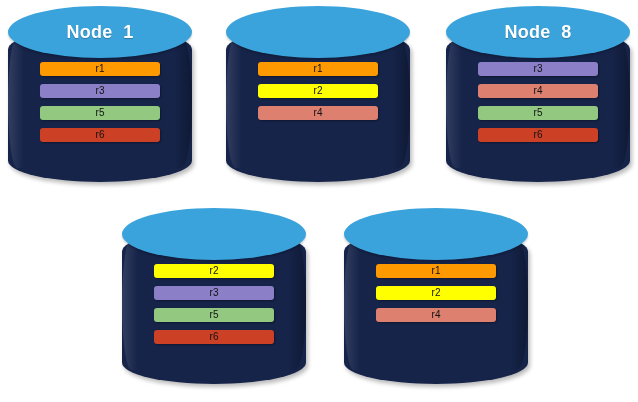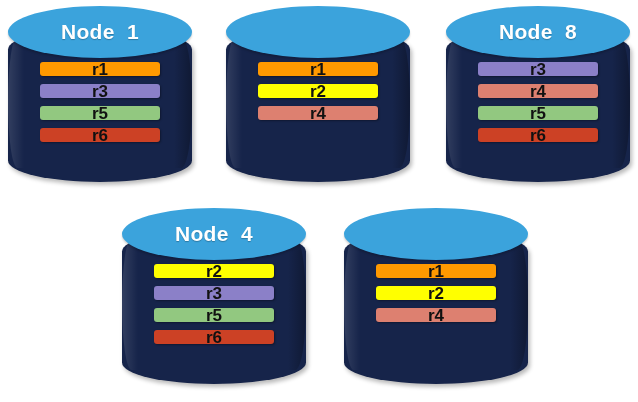--- a/index.html
+++ b/index.html
@@ -75,21 +75,21 @@
   .node-title {
     position: absolute;
     left: 0;
     top: 0;
     width: 184px;
     height: 52px;
     display: flex;
     align-items: center;
     justify-content: center;
     color: #ffffff;
-    font-size: 21px;
+    font-size: 18px;
     font-weight: bold;
     letter-spacing: 0.3px;
     white-space: pre;
     text-shadow: 0 1px 1px rgba(0,0,0,0.25);
     z-index: 4;
   }
 
   
   .replica-list {
     position: absolute;
@@ -104,22 +104,22 @@
     height: 14px;
     margin-bottom: 8px;
     border-radius: 3px;
     display: flex;
     align-items: center;
     justify-content: center;
     box-shadow: 1px 1px 2px rgba(0,0,0,0.35);
   }
 
   .replica-label {
-    font-size: 17px;
-    font-weight: bold;
+    font-size: 10px;
+    font-weight: normal;
     color: #111111;
     line-height: 1;
   }
 
   
   #node-1 { left: 8px;   top: 6px;  }
   #node-2 { left: 226px; top: 6px;  }
   #node-3 { left: 446px; top: 6px;  }
   #node-4 { left: 122px; top: 208px;}
   #node-5 { left: 344px; top: 208px;}
@@ -189,21 +189,20 @@
           <span class="replica-label">r6</span>
         </div>
       </div>
   </div>
 
   <div class="node" id="node-4">
     <div class="cyl-body"></div>
     <div class="cyl-shade-l"></div>
     <div class="cyl-shade-r"></div>
     <div class="cyl-top"></div>
-    <div class="node-title">Node  4</div>
     <div class="replica-list">
         <div class="replica-bar" style="background: rgb(255, 255, 0);">
           <span class="replica-label">r2</span>
         </div>
         <div class="replica-bar" style="background: rgb(139, 128, 200);">
           <span class="replica-label">r3</span>
         </div>
         <div class="replica-bar" style="background: rgb(146, 200, 128);">
           <span class="replica-label">r5</span>
         </div>

